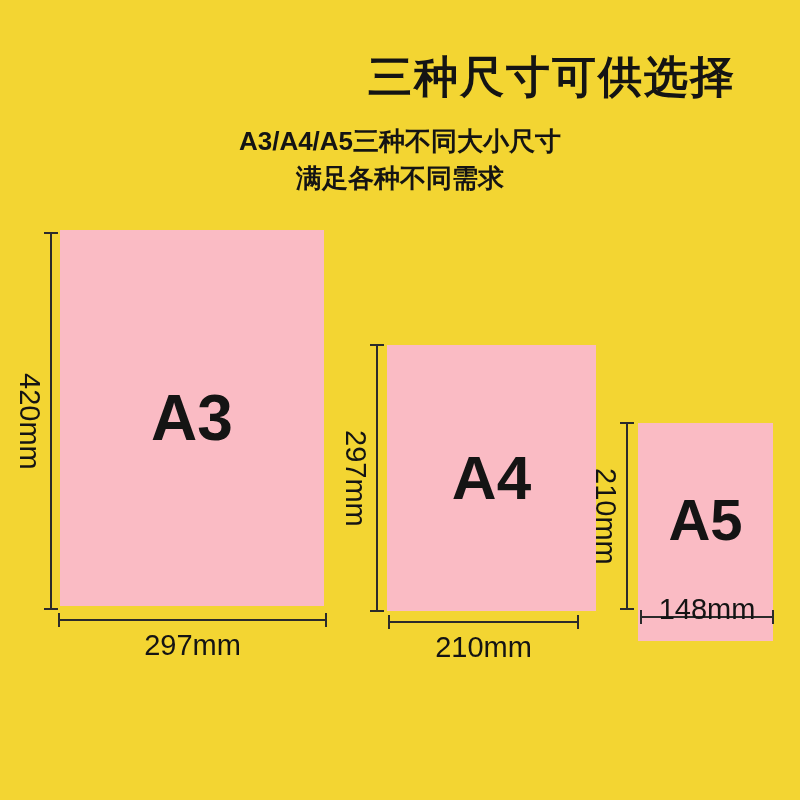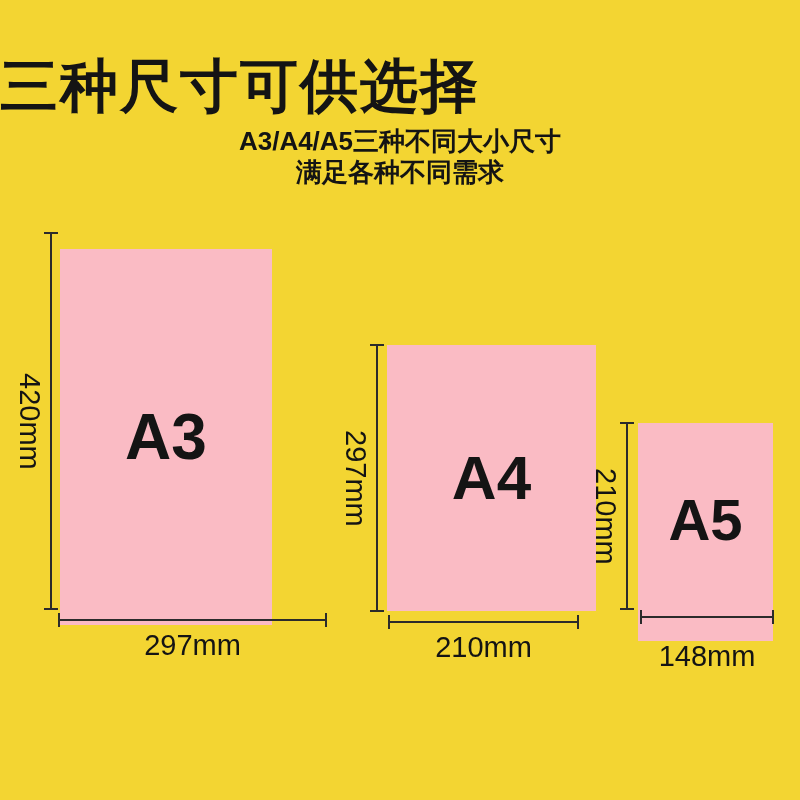--- a/index.html
+++ b/index.html
@@ -19,50 +19,50 @@
   .banner {
     position: relative;
     width: 800px;
     height: 800px;
     background: var(--bg);
   }
   
   .title {
     position: absolute;
     top: 48px; left: 0; width: 736px;
-    text-align: left;
-    font-size: 58px;
+    text-align: right;
+    font-size: 44px;
     font-weight: 900;
     letter-spacing: 2px;
     color: var(--ink);
   }
   .subtitle {
     position: absolute;
     left: 0; width: 800px;
     text-align: center;
     font-size: 26px;
     font-weight: 600;
     color: var(--ink);
   }
   .subtitle.line1 { top: 124px; }
-  .subtitle.line2 { top: 155px; text-align: center; }
+  .subtitle.line2 { top: 161px; text-align: center; }
   
   .paper {
     position: absolute;
     background: var(--paper);
     display: flex;
     align-items: center;
     justify-content: center;
   }
   .paper-name {
     font-weight: 900;
     color: var(--ink);
     line-height: 1;
   }
-  .paper-a3 { left: 60px;  top: 249px; width: 212px; height: 376px; }
+  .paper-a3 { left: 60px;  top: 230px; width: 264px; height: 376px; }
   .paper-a4 { left: 387px; top: 345px; width: 209px; height: 266px; }
   .paper-a5 { left: 638px; top: 423px; width: 135px; height: 218px; }
   .paper-a3 .paper-name { font-size: 64px; }
   .paper-a4 .paper-name { font-size: 62px; }
   .paper-a5 .paper-name { font-size: 58px; transform: translateY(-12px); }
   
   .vline {
     position: absolute;
     width: 2px;
     background: var(--line);
@@ -111,21 +111,21 @@
     text-orientation: sideways;
     text-align: center;
     width: 32px;
   }
   .dim-label-h { text-align: center; }
   .vlabel-a3 { left: 14px;  top: 233px; height: 376px; }
   .vlabel-a4 { left: 340px; top: 345px; height: 266px; }
   .vlabel-a5 { left: 590px; top: 423px; height: 186px; }
   .hlabel-a3 { left: 59px;  top: 629px; width: 267px; }
   .hlabel-a4 { left: 389px; top: 631px; width: 189px; }
-  .hlabel-a5 { left: 621px; top: 640px; width: 172px; }
+  .hlabel-a5 { left: 621px; top: 593px; width: 172px; }
 </style>
 </head>
 <body>
 
 <div class="banner">
 
   <div class="title">三种尺寸可供选择</div>
   <div class="subtitle line1">A3/A4/A5三种不同大小尺寸</div>
   <div class="subtitle line2">满足各种不同需求</div>
 

